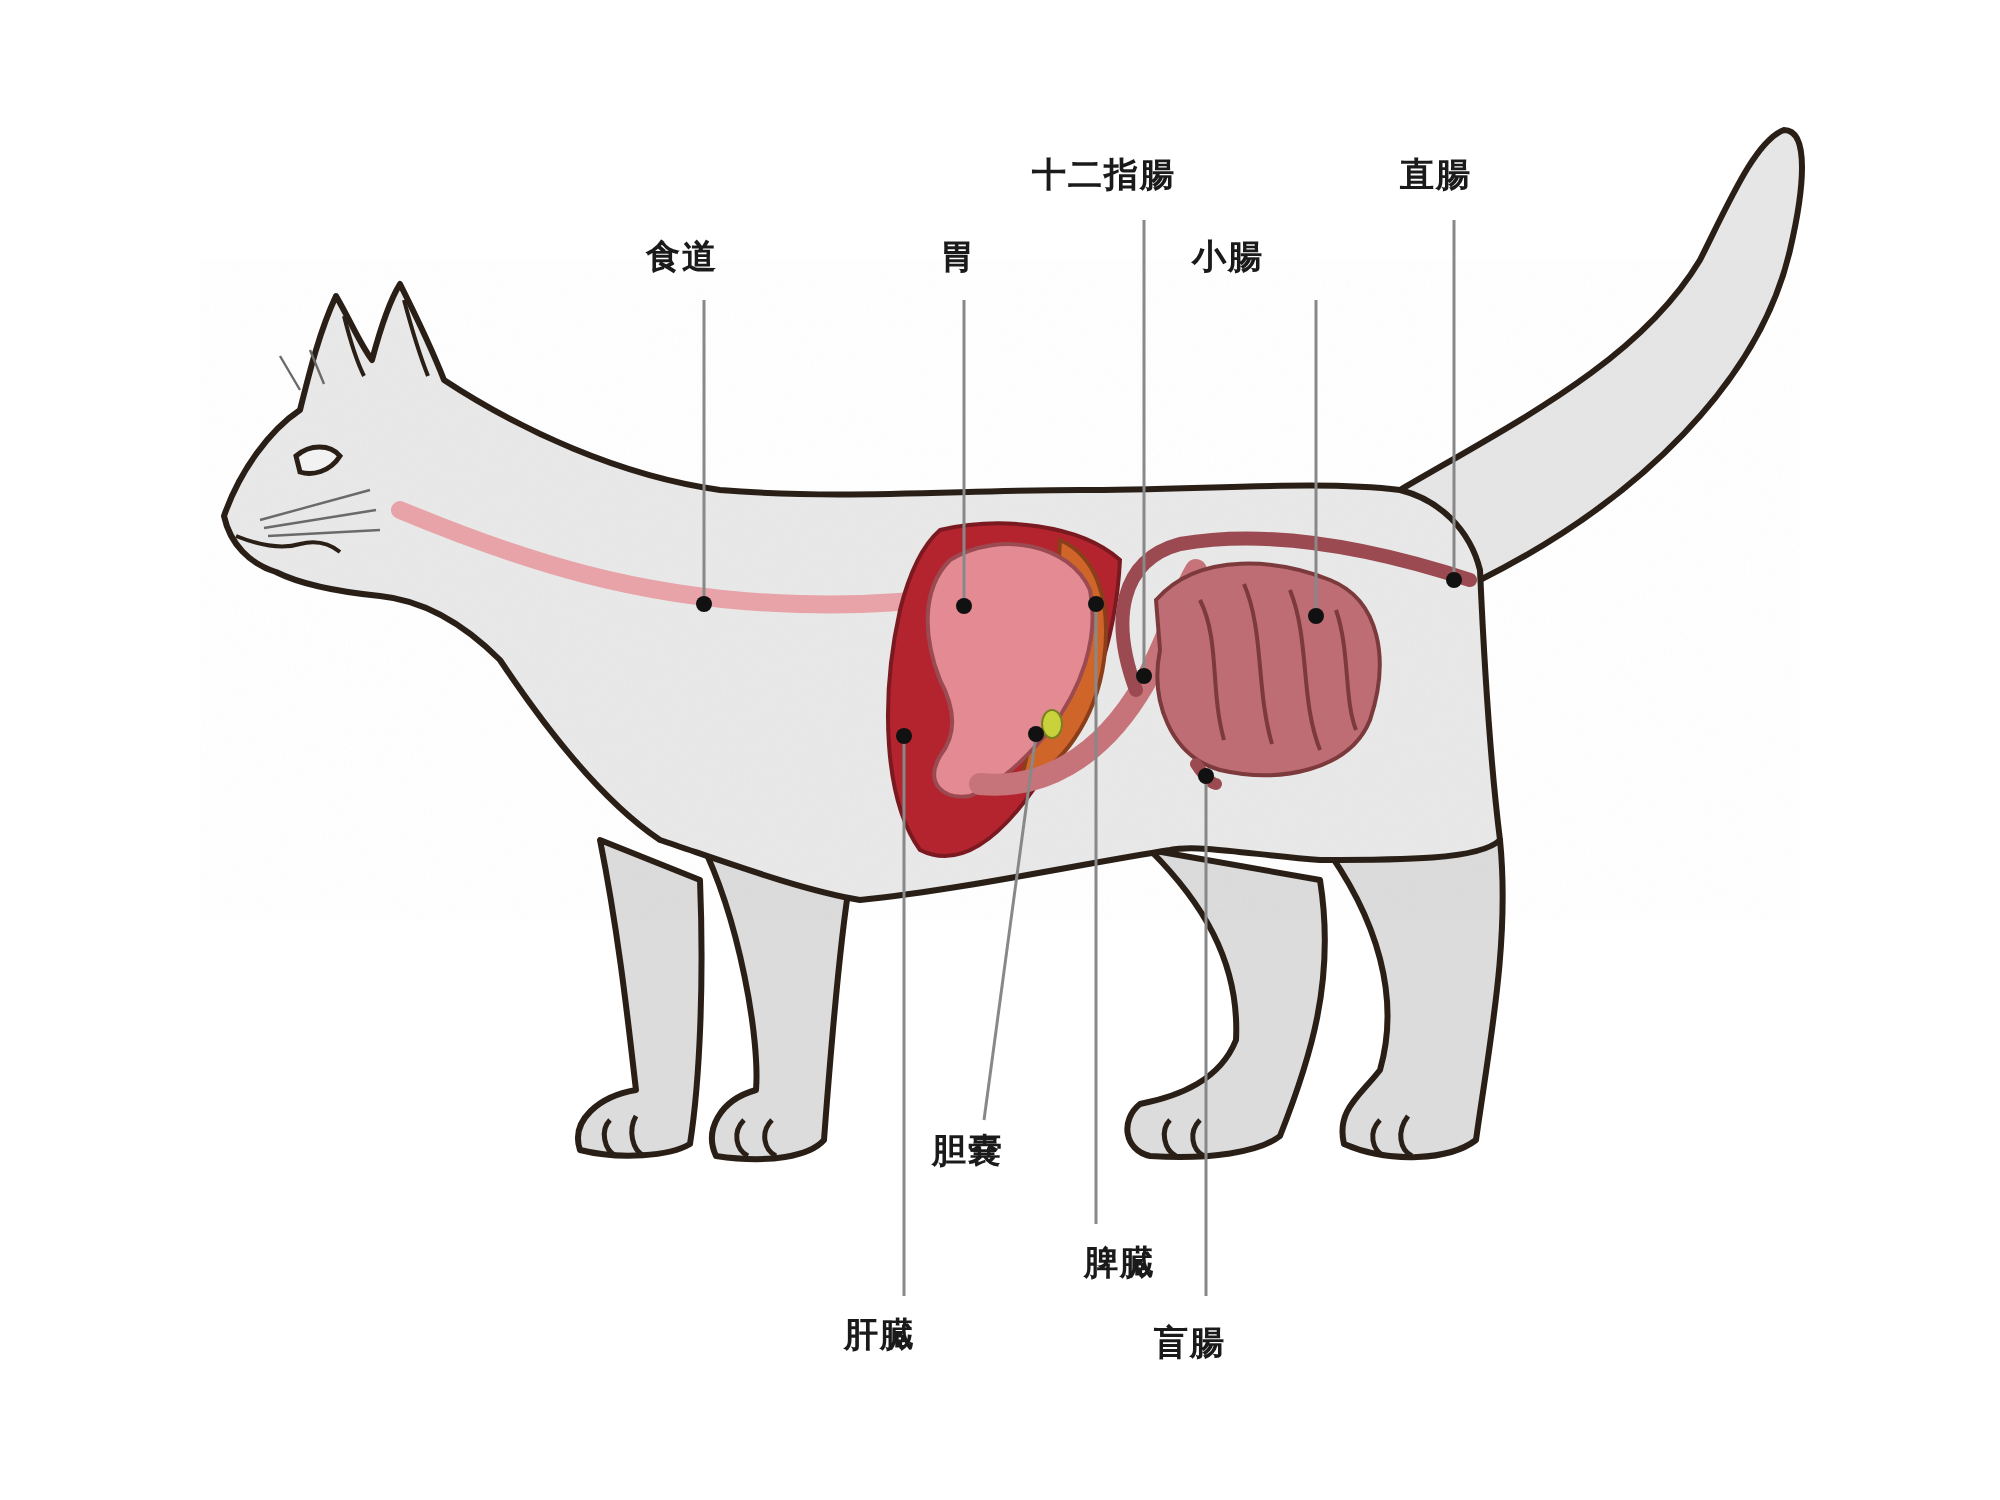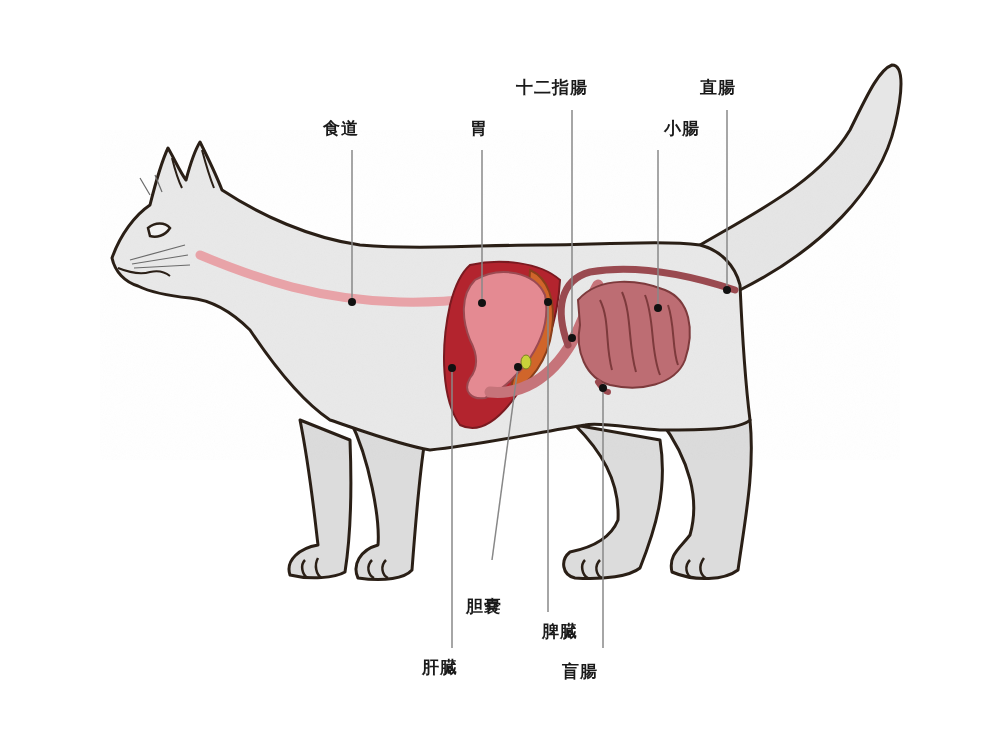--- a/index.html
+++ b/index.html
@@ -115,18 +115,18 @@
     <circle cx="518" cy="367" r="4"></circle>
     <circle cx="548" cy="302" r="4"></circle>
     <circle cx="452" cy="368" r="4"></circle>
     <circle cx="603" cy="388" r="4"></circle>
   </g>
 </svg>
 
 <div class="label" style="left:323px;top:117px;">食道</div>
 <div class="label" style="left:470px;top:117px;">胃</div>
 <div class="label" style="left:516px;top:76px;">十二指腸</div>
-<div class="label" style="left:664px;top:117px;">小腸</div>
+<div class="label" style="left:596px;top:117px;">小腸</div>
 <div class="label" style="left:700px;top:76px;">直腸</div>
-<div class="label" style="left:466px;top:595px;">胆嚢</div>
+<div class="label" style="left:466px;top:564px;">胆嚢</div>
 <div class="label" style="left:542px;top:620px;">脾臓</div>
 <div class="label" style="left:422px;top:656px;">肝臓</div>
-<div class="label" style="left:562px;top:660px;">盲腸</div>
+<div class="label" style="left:577px;top:660px;">盲腸</div>
 
 </body></html>

